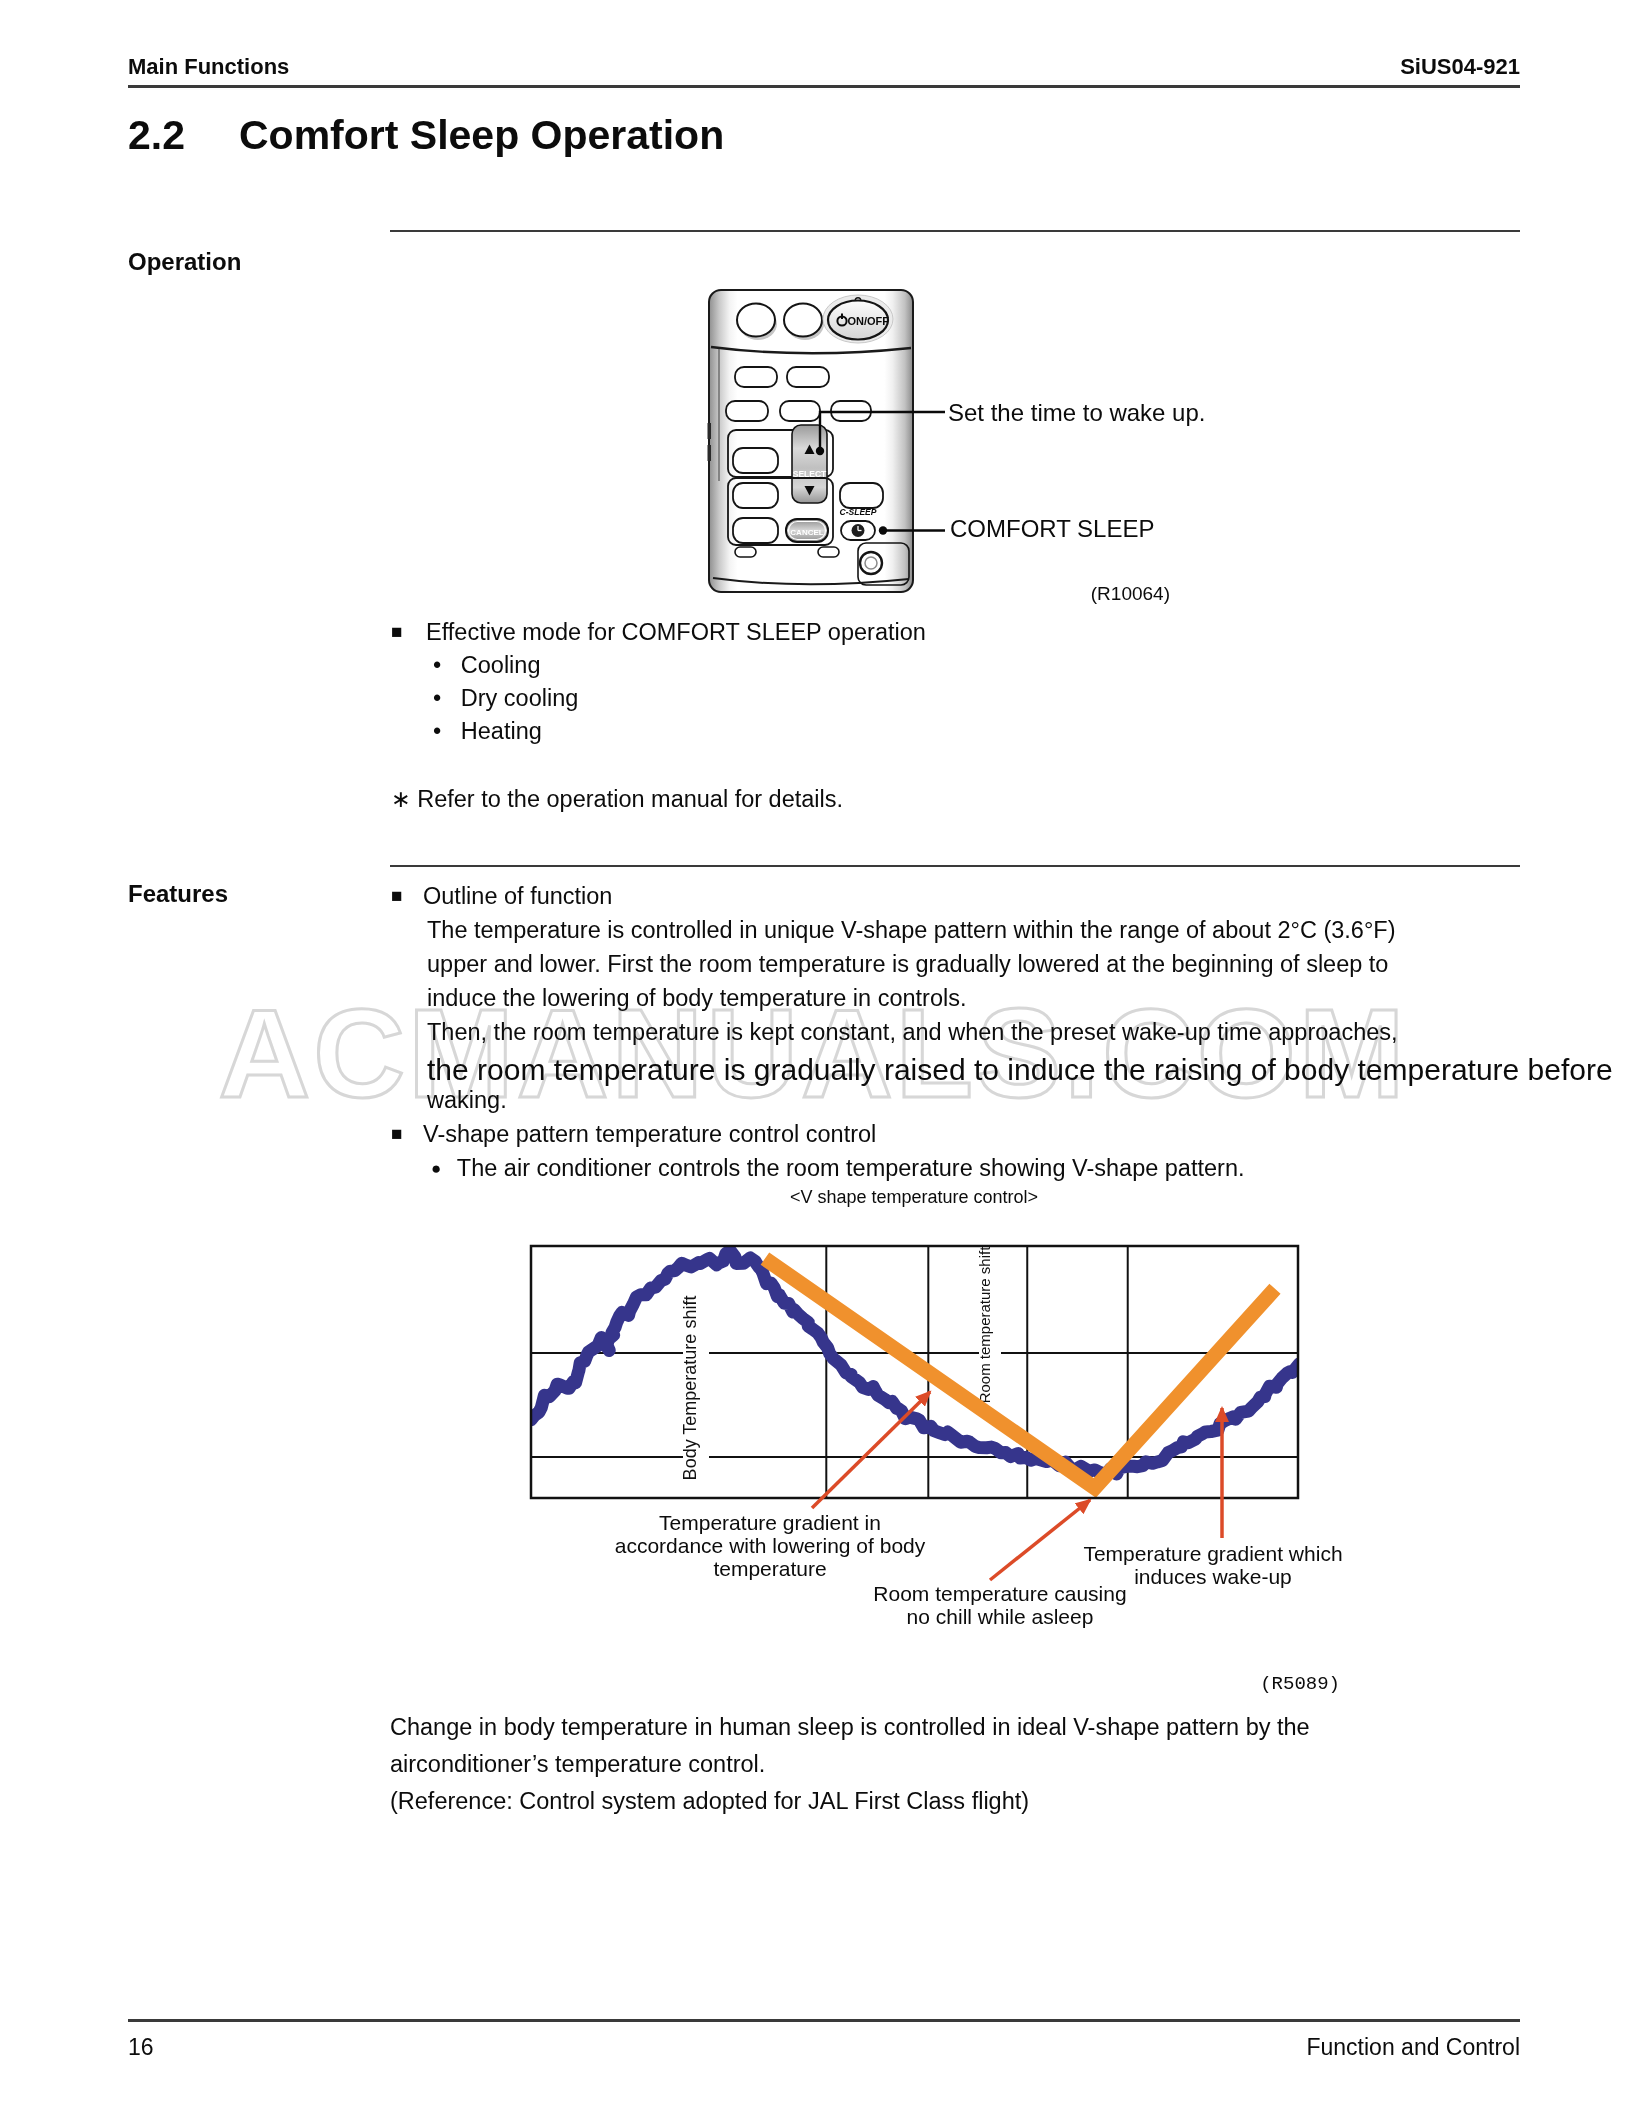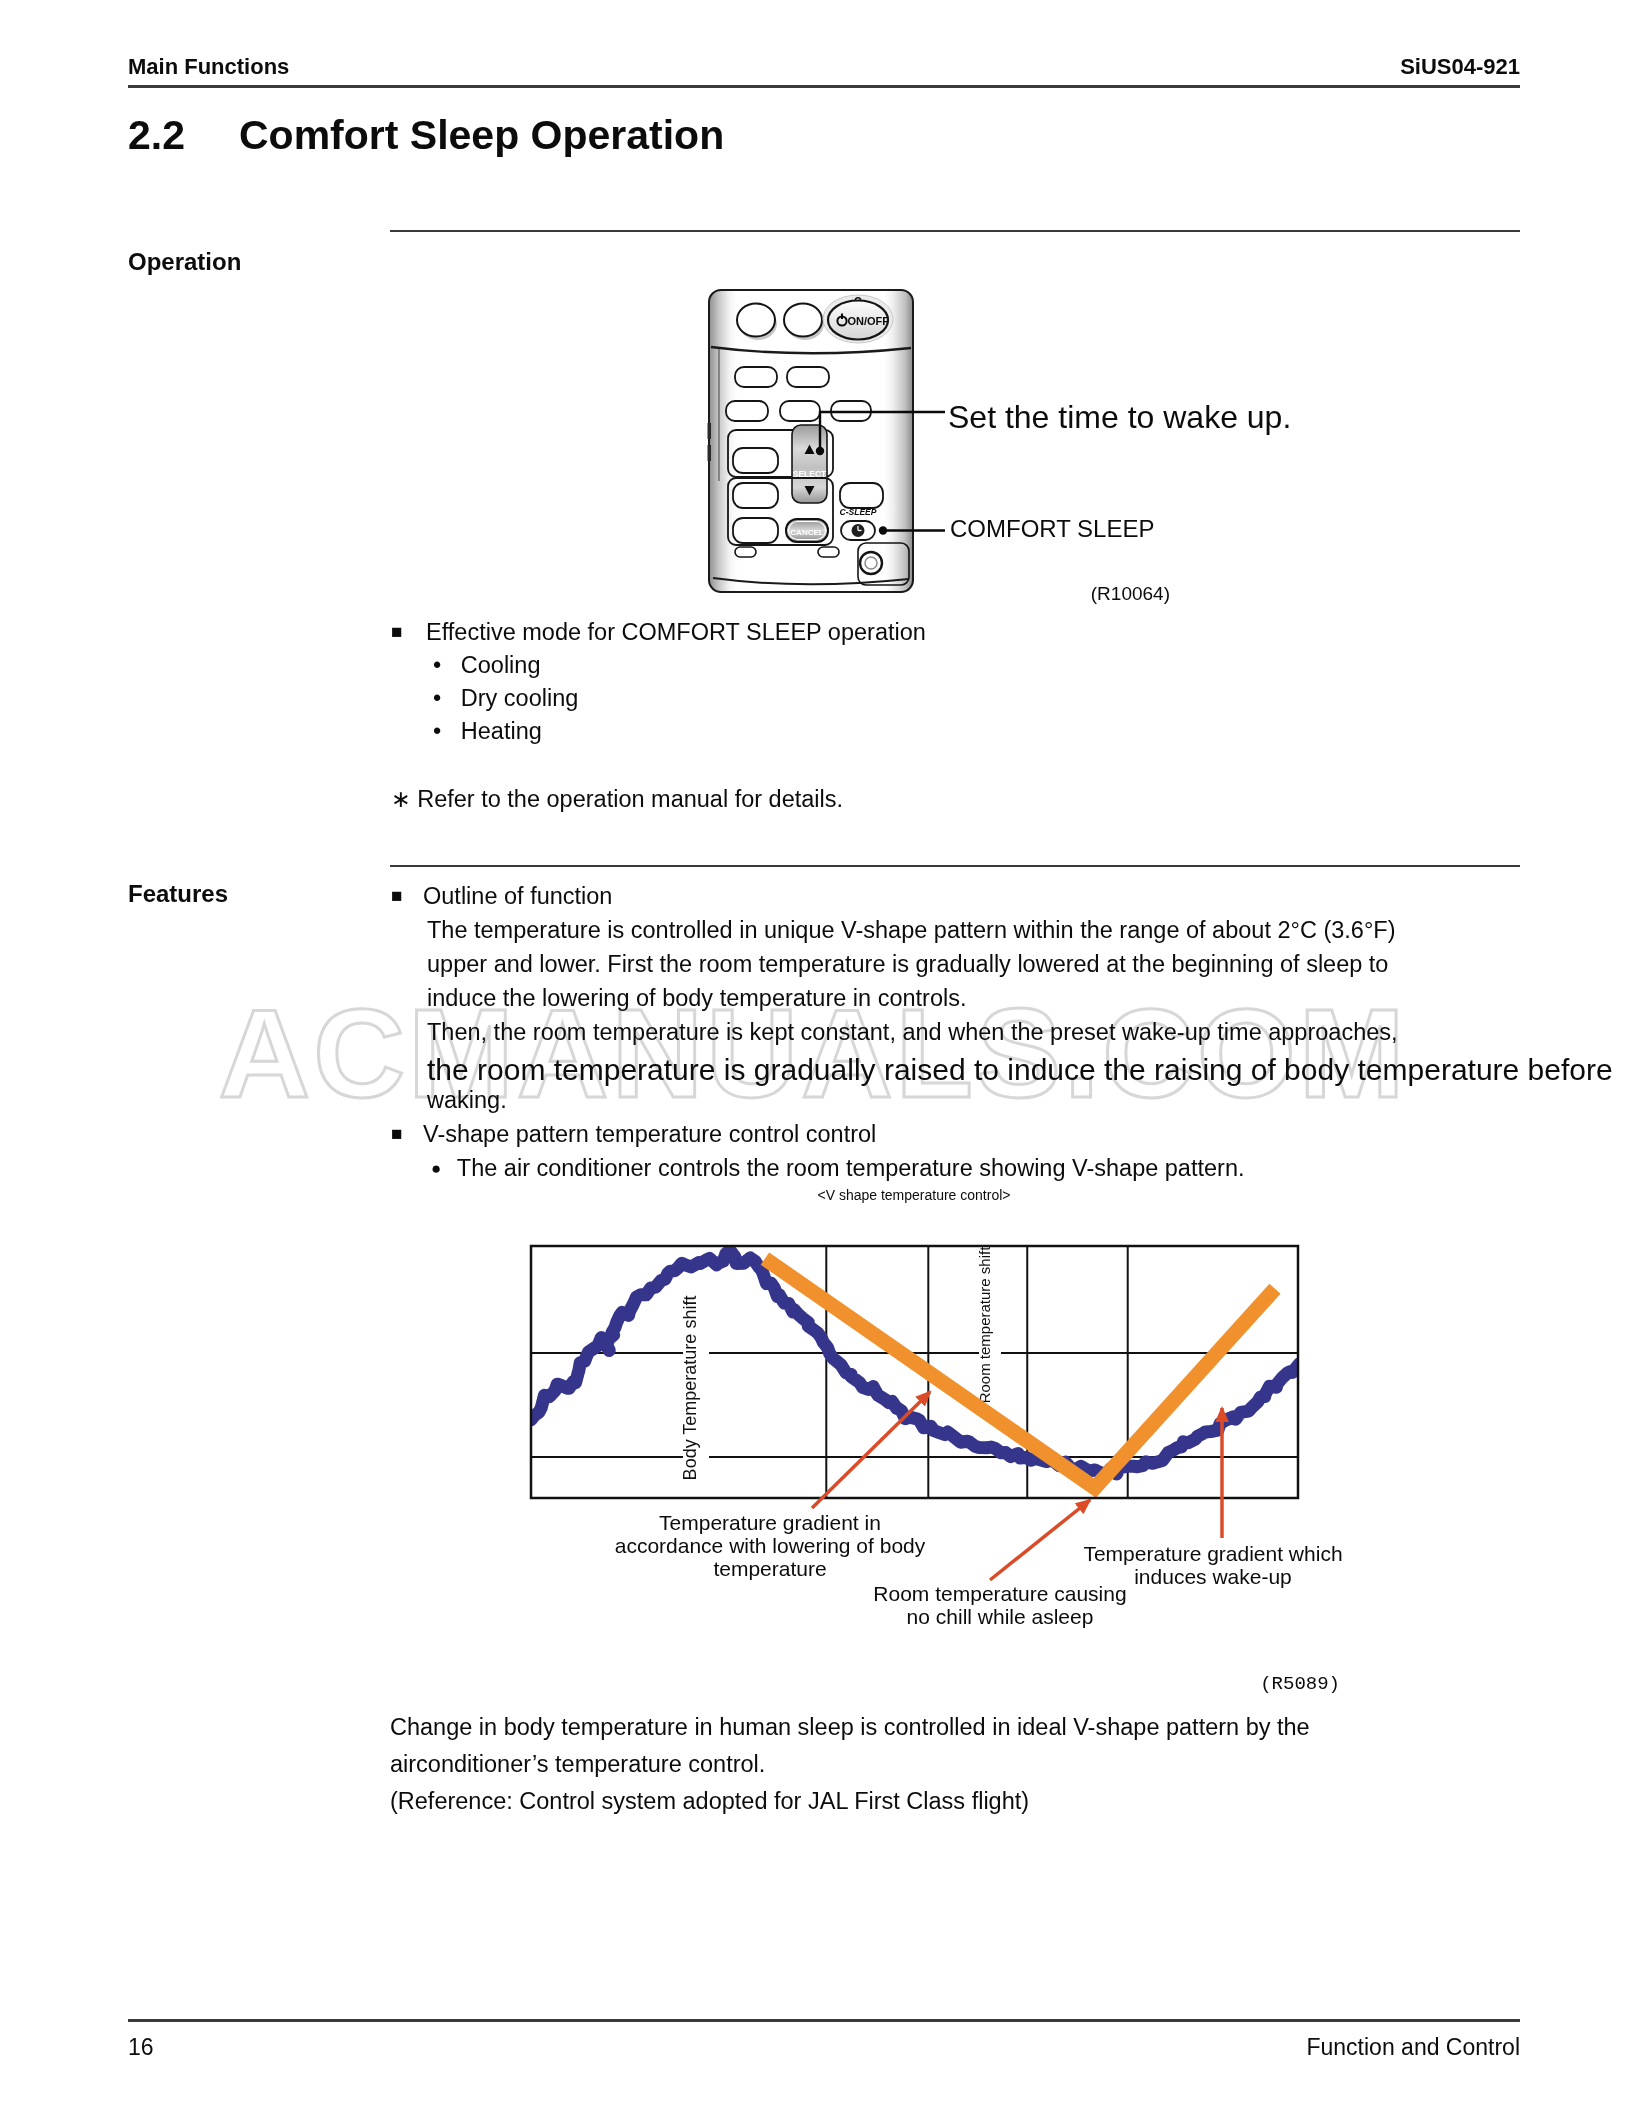--- a/index.html
+++ b/index.html
@@ -120,21 +120,21 @@
     <rect x="163" y="258" width="51" height="42" rx="8" fill="none" stroke="#141414" stroke-width="1.6"></rect>
     <circle cx="176" cy="278" r="11" fill="#ffffff" stroke="#141414" stroke-width="2.4"></circle>
     <circle cx="176" cy="278" r="6" fill="#ffffff" stroke="#8a8a8a" stroke-width="1.5"></circle>
 
     <circle cx="125" cy="166" r="4.2" fill="#0a0a0a"></circle>
     <polyline points="125,166 125,127 250,127" fill="none" stroke="#0a0a0a" stroke-width="2.4"></polyline>
     <circle cx="188" cy="245.5" r="4.2" fill="#0a0a0a"></circle>
     <line x1="188" y1="245.5" x2="250" y2="245.5" stroke="#0a0a0a" stroke-width="2.4"></line>
   </svg>
 
-  <div class="abs" style="left:948px;top:399px;font-size:32px;z-index:2;">Set the time to wake up.</div>
+  <div class="abs" style="left:948px;top:399px;font-size:24px;z-index:2;">Set the time to wake up.</div>
   <div class="abs" style="left:950px;top:515px;font-size:24px;z-index:2;">COMFORT SLEEP</div>
   <div class="abs rt" style="left:980px;top:583px;width:190px;font-size:19px;z-index:2;">(R10064)</div>
 
   <div class="abs" style="left:391px;top:619px;font-size:23.5px;z-index:2;">
     <span style="font-size:19px;vertical-align:2px;">■</span>
     <span style="margin-left:17px;">Effective mode for COMFORT SLEEP operation</span>
   </div>
   <div class="abs" style="left:433px;top:652px;font-size:23.5px;z-index:2;">
     <span>•</span>
     <span style="margin-left:13px;">Cooling</span>
@@ -163,21 +163,21 @@
   <div class="abs" style="left:427px;top:1087px;font-size:23.5px;z-index:2;">waking.</div>
   <div class="abs" style="left:391px;top:1121px;font-size:23.5px;z-index:2;">
     <span style="font-size:19px;vertical-align:2px;">■</span>
     <span style="margin-left:14px;">V-shape pattern temperature control control</span>
   </div>
   <div class="abs" style="left:431px;top:1155px;font-size:23.5px;z-index:2;">
     <span style="font-size:17px;vertical-align:2px;">●</span>
     <span style="margin-left:9px;">The air conditioner controls the room temperature showing V-shape pattern.</span>
   </div>
 
-  <div class="abs ctr" style="left:564px;top:1187px;width:700px;font-size:14px;z-index:2;">&lt;V shape temperature control&gt;</div>
+  <div class="abs ctr" style="left:564px;top:1187px;width:700px;font-size:18px;z-index:2;">&lt;V shape temperature control&gt;</div>
   <svg id="chart-svg" class="layer" width="1626" height="2112" viewBox="0 0 1626 2112">
       <defs>
         <clipPath id="boxclip">
           <rect x="531" y="1246" width="767" height="252"></rect>
         </clipPath>
         <marker id="ah" markerWidth="18" markerHeight="14" refX="14" refY="7" orient="auto" markerUnits="userSpaceOnUse">
           <path d="M0,0 L16,7 L0,14 Z" fill="#DC4B28"></path>
         </marker>
       </defs>
       <line x1="826.2950000000001" y1="1246" x2="826.2950000000001" y2="1498" stroke="#111" stroke-width="2"></line>

